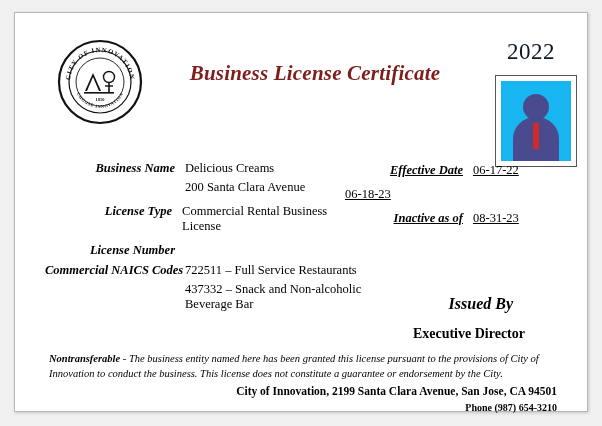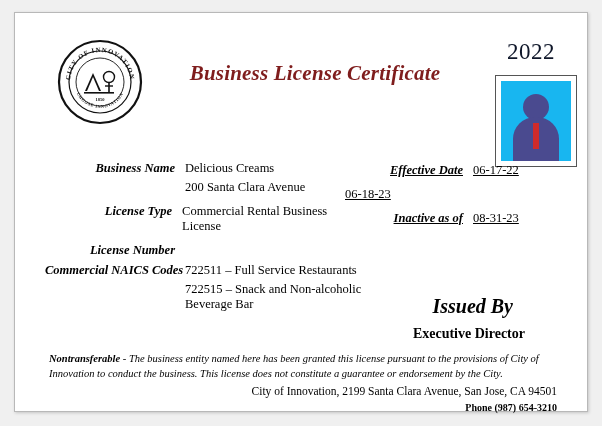--- a/index.html
+++ b/index.html
@@ -156,21 +156,21 @@
   }
   .rval {
     font-size: 12.5px;
   }
 
   
   .issued-by {
     position: absolute;
     right: 74px;
     top: 282px;
-    font-size: 20px;
+    font-size: 16px;
     font-weight: bold;
     font-style: italic;
   }
   .exec-director {
     position: absolute;
     right: 62px;
     top: 313px;
     font-size: 14px;
     font-weight: bold;
   }
@@ -187,21 +187,21 @@
     color: #000;
   }
   .disclaimer b { font-weight: bold; }
 
   
   .footer-addr {
     position: absolute;
     right: 30px;
     top: 372px;
     font-size: 11.5px;
-    font-weight: normal;
+    font-weight: bold;
     text-align: left;
   }
   .footer-phone {
     position: absolute;
     right: 30px;
     top: 389px;
     font-size: 10px;
     font-weight: bold;
     text-align: right;
   }
@@ -265,21 +265,21 @@
     </div>
 
     <div class="row">
       <div class="lbl">License Number</div>
     </div>
 
     <div class="row">
       <div class="lbl">Commercial NAICS Codes</div>
       <div class="val">
         <span class="line">722511 – Full Service Restaurants</span>
-        <span class="line">722515 – Snack and Non-alcoholic Beverage Bar</span>
+        <span class="line">437332 – Snack and Non-alcoholic Beverage Bar</span>
       </div>
     </div>
 
   </div>
 
   <div class="fields-right">
     <div class="rrow">
       <div class="rlbl">Effective Date</div>
       <div class="rval">06-17-22</div>
     </div>

